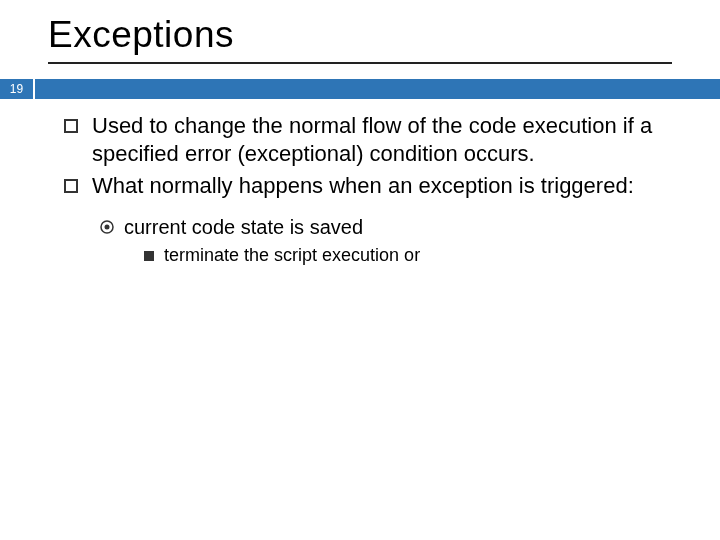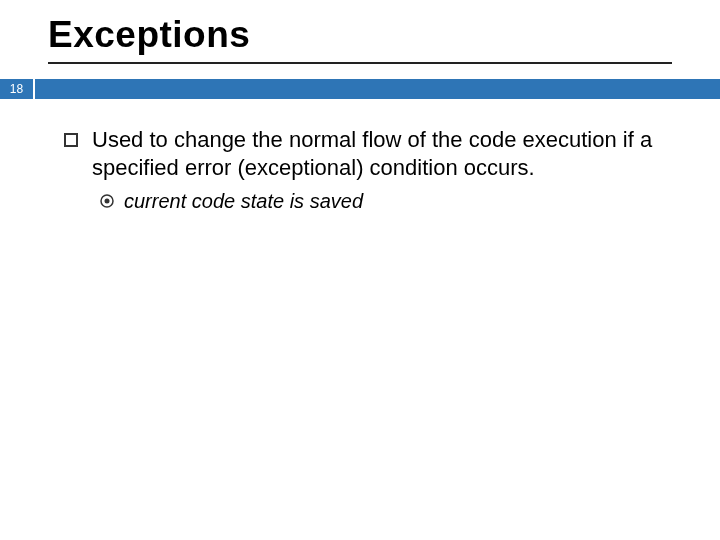--- a/index.html
+++ b/index.html
@@ -7,21 +7,21 @@
     width: 720px;
     height: 540px;
     font-family: Arial, Helvetica, sans-serif;
     background: #ffffff;
     color: #000000;
     overflow: hidden;
     position: relative;
   }
   .title {
     font-size: 37px;
-    font-weight: bold;
+    font-weight: normal;
     padding: 14px 4px 6px 48px;
     letter-spacing: 0.5px;
   }
   .title-underline {
     margin-left: 48px;
     margin-right: 48px;
     border-bottom: 2px solid #222;
     height: 0;
   }
   .bar-row {
@@ -41,42 +41,41 @@
     border: 1px solid #fff;
     border-left: none;
   }
   .blue-bar {
     background: #2E75B6;
     flex: 1;
     border: 1px solid #fff;
     border-right: none;
   }
   .content {
-    padding: 26px 40px 0 64px;
+    padding: 12px 40px 0 64px;
   }
   .lvl1 {
     display: flex;
     align-items: flex-start;
     font-size: 22px;
     line-height: 1.28;
     margin-bottom: 4px;
   }
   .lvl1 .bullet {
     width: 14px;
     height: 14px;
     border: 2px solid #333;
     margin-top: 7px;
     margin-right: 14px;
     flex-shrink: 0;
   }
   .lvl1 .text { flex: 1; }
   .lvl2-group {
     padding-left: 36px;
-    margin-top: 6px;
-    font-style: italic;
+    margin-top: 14px;
   }
   .lvl2 {
     display: flex;
     align-items: flex-start;
     font-size: 20px;
     line-height: 1.3;
     margin-bottom: 2px;
   }
   .lvl2 .bullet {
     width: 14px;
@@ -111,44 +110,52 @@
   }
   .lvl3 .text { flex: 1; }
 </style>
 </head>
 <body>
 
 <div class="title">Exceptions</div>
 <div class="title-underline"></div>
 
 <div class="bar-row">
-  <div class="page-num">18</div>
+  <div class="page-num">19</div>
   <div class="blue-bar"></div>
 </div>
 
 <div class="content">
 
   <div class="lvl1">
     <span class="bullet"></span>
     <span class="text">Used to change the normal flow of the code execution if a specified error (exceptional) condition occurs.</span>
   </div>
 
+  <div class="lvl1">
+    <span class="bullet"></span>
+    <span class="text">What normally happens when an exception is triggered:</span>
+  </div>
 
   <div class="lvl2-group">
 
     <div class="lvl2">
       <span class="bullet">
         <svg viewBox="0 0 14 14">
             <circle cx="7" cy="7" r="6" fill="none" stroke="#333" stroke-width="1.5"></circle>
             <circle cx="7" cy="7" r="2.5" fill="#333"></circle>
           </svg>
       </span>
       <span class="text">current code state is saved</span>
     </div>
 
 
 
     <div class="lvl3-group">
+      <div class="lvl3">
+        <span class="bullet"></span>
+        <span class="text">terminate the script execution or</span>
+      </div>
     </div>
 
   </div>
 
 </div>
 
 </body></html>

